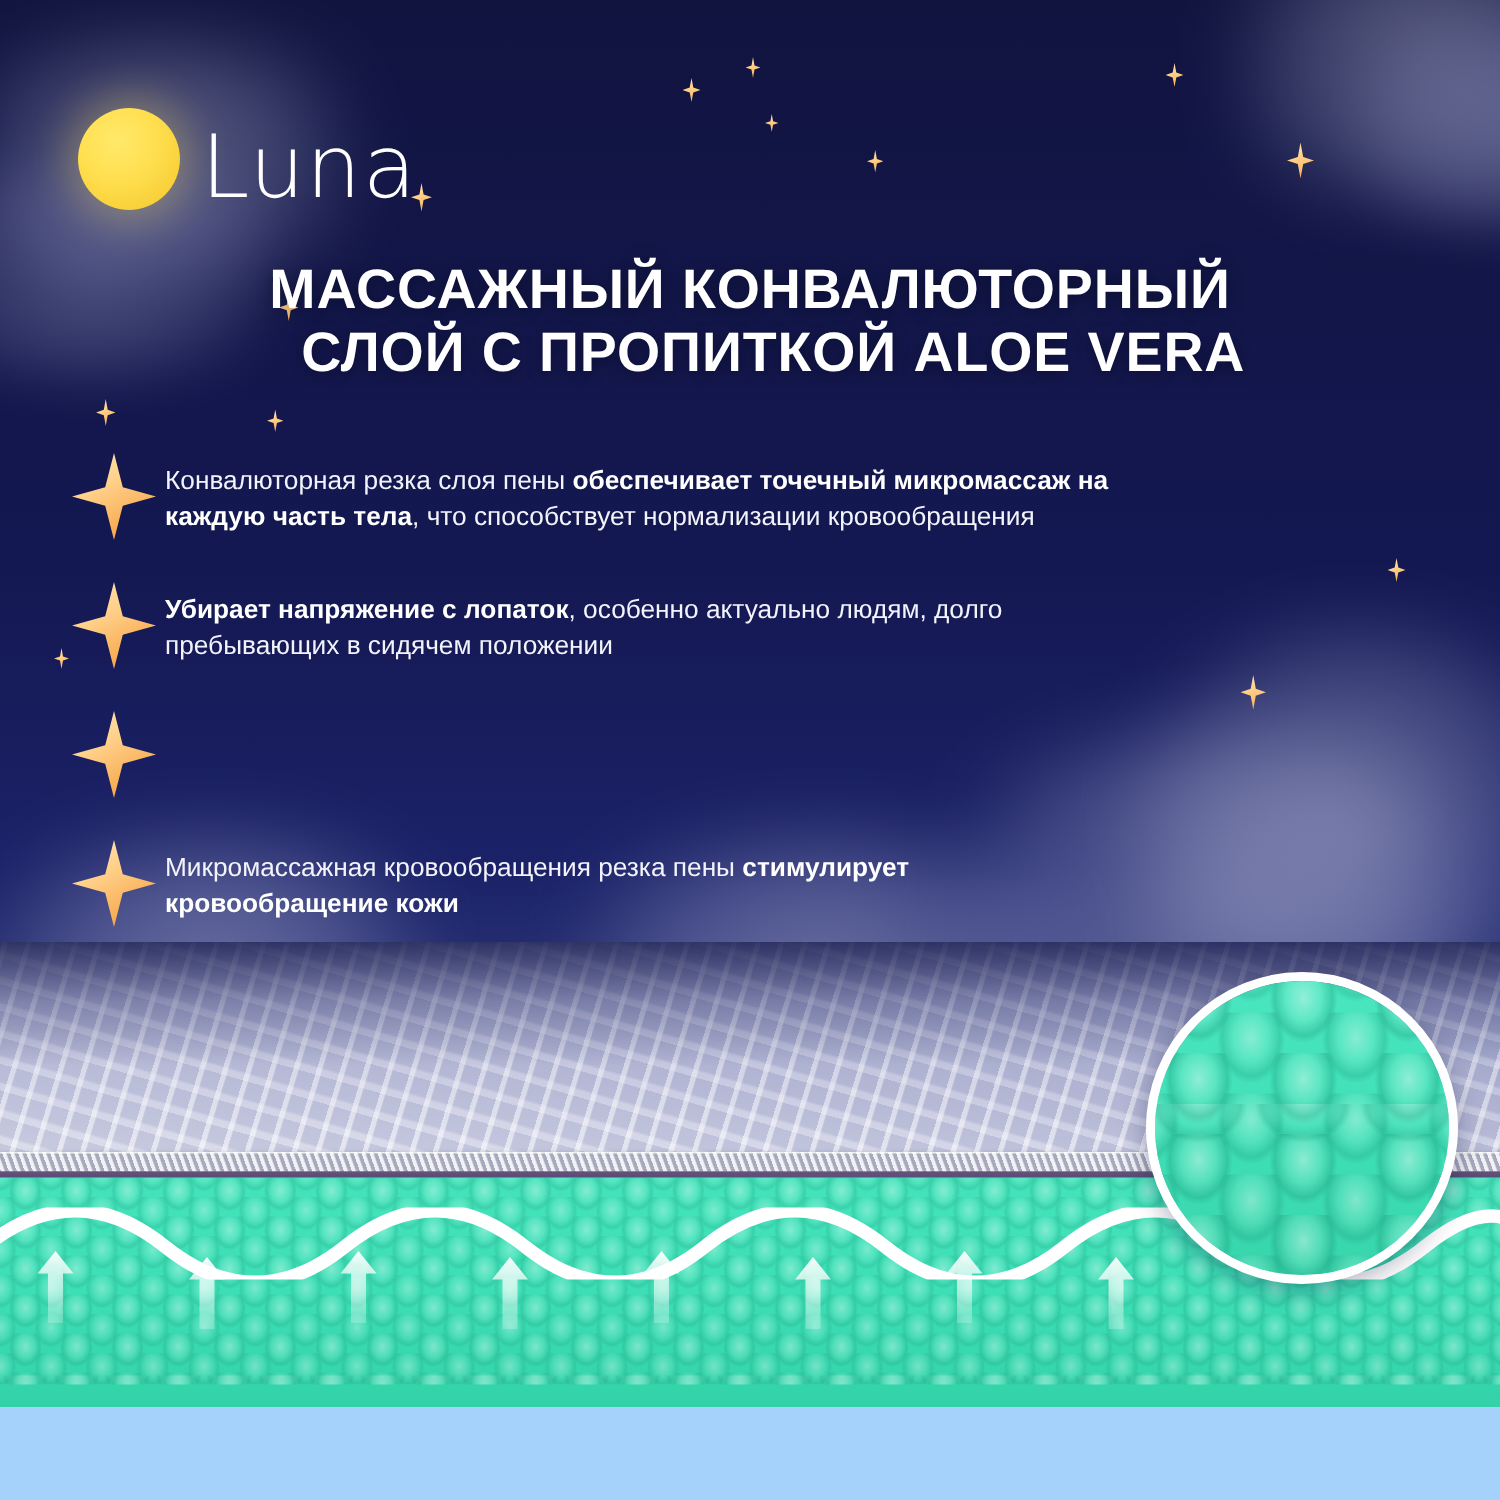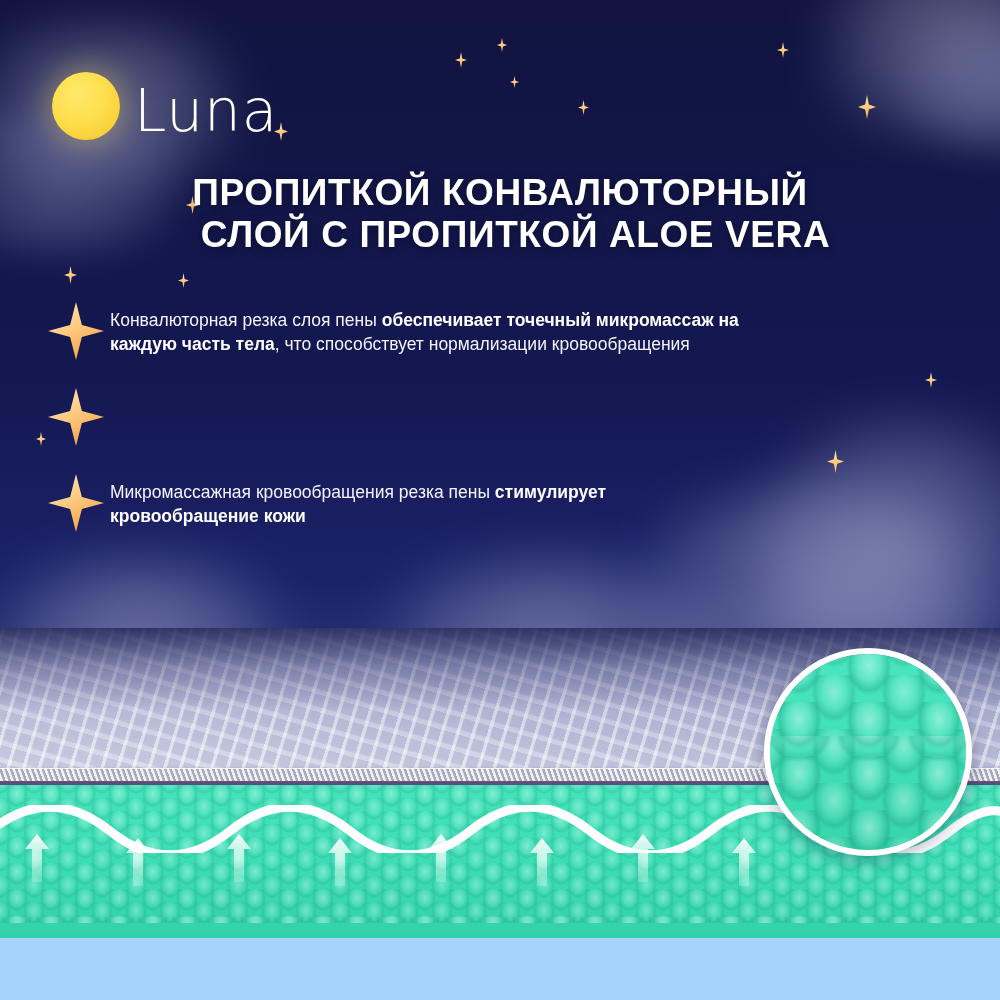--- a/index.html
+++ b/index.html
@@ -144,28 +144,32 @@
       <div class="spark" style="left: 36px; top: 432px; width: 10px; height: 14px;"></div>
       <div class="spark" style="left: 43px; top: 660px; width: 11px; height: 15px;"></div>
     </div>
 
   <div id="logo">
     <div id="moon"></div>
     <div id="logo-word">Luna</div>
   </div>
 
   <div id="title">
-    <span class="l1">ПРОПИТКОЙ КОНВАЛЮТОРНЫЙ</span>
+    <span class="l1">МАССАЖНЫЙ КОНВАЛЮТОРНЫЙ</span>
     <span class="l2">СЛОЙ С ПРОПИТКОЙ ALOE VERA</span>
   </div>
 
   <div id="bullets">
       <div class="bullet">
         <div class="b-star"></div>
         <div class="b-text"><span>Конвалюторная резка слоя пены </span><b>обеспечивает точечный микромассаж на каждую часть тела</b><span>, что способствует нормализации кровообращения</span></div>
+      </div>
+      <div class="bullet">
+        <div class="b-star"></div>
+        <div class="b-text"><b>Убирает напряжение с лопаток</b><span>, особенно актуально людям, долго пребывающих в сидячем положении</span></div>
       </div>
       <div class="bullet">
         <div class="b-star"></div>
       </div>
       <div class="bullet">
         <div class="b-star"></div>
         <div class="b-text"><span>Микромассажная кровообращения резка пены </span><b>стимулирует кровообращение кожи</b></div>
       </div>
     </div>
 

